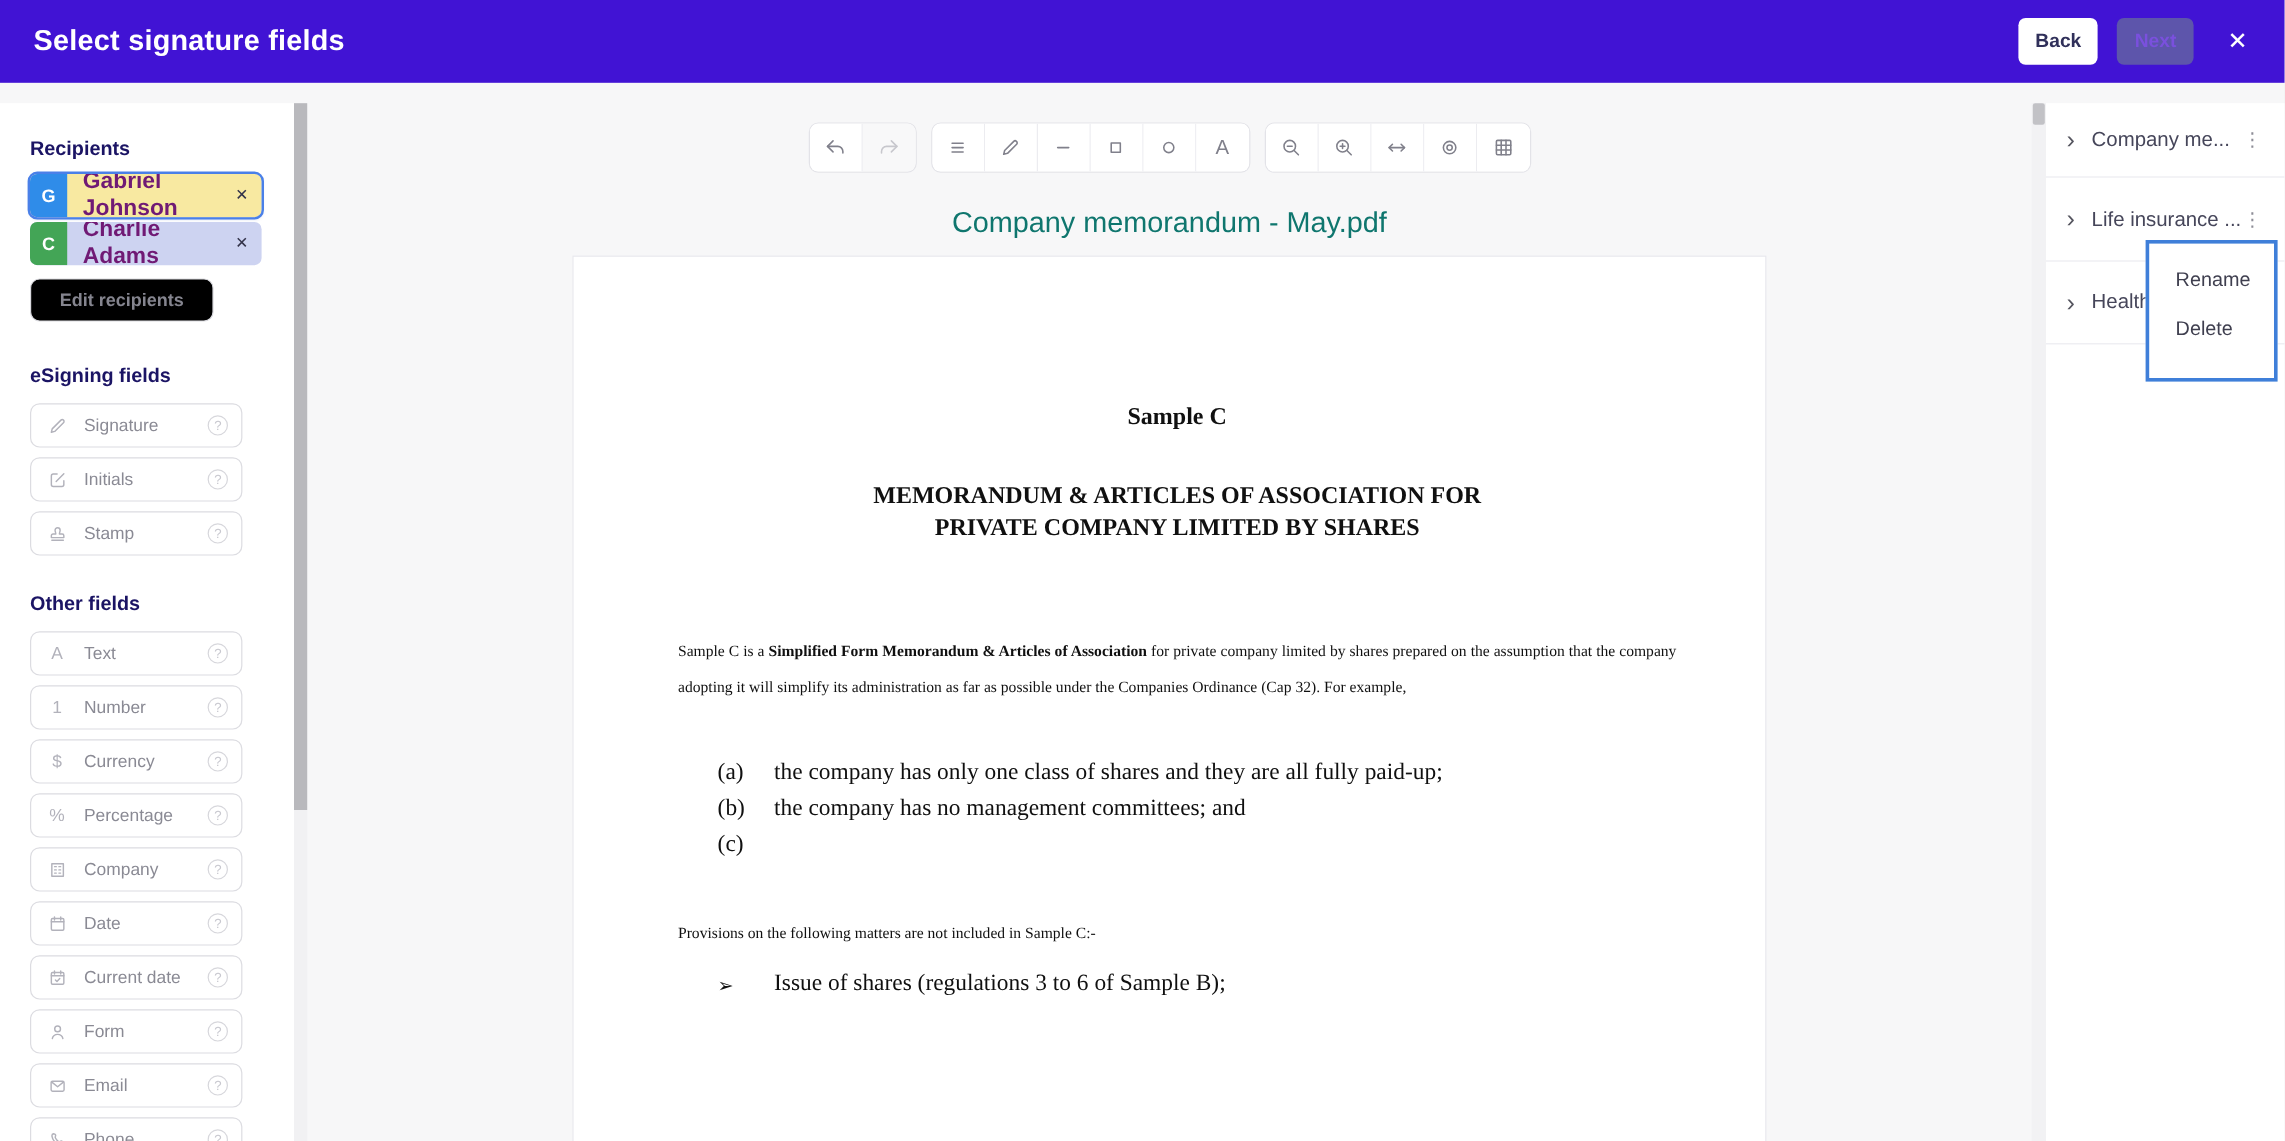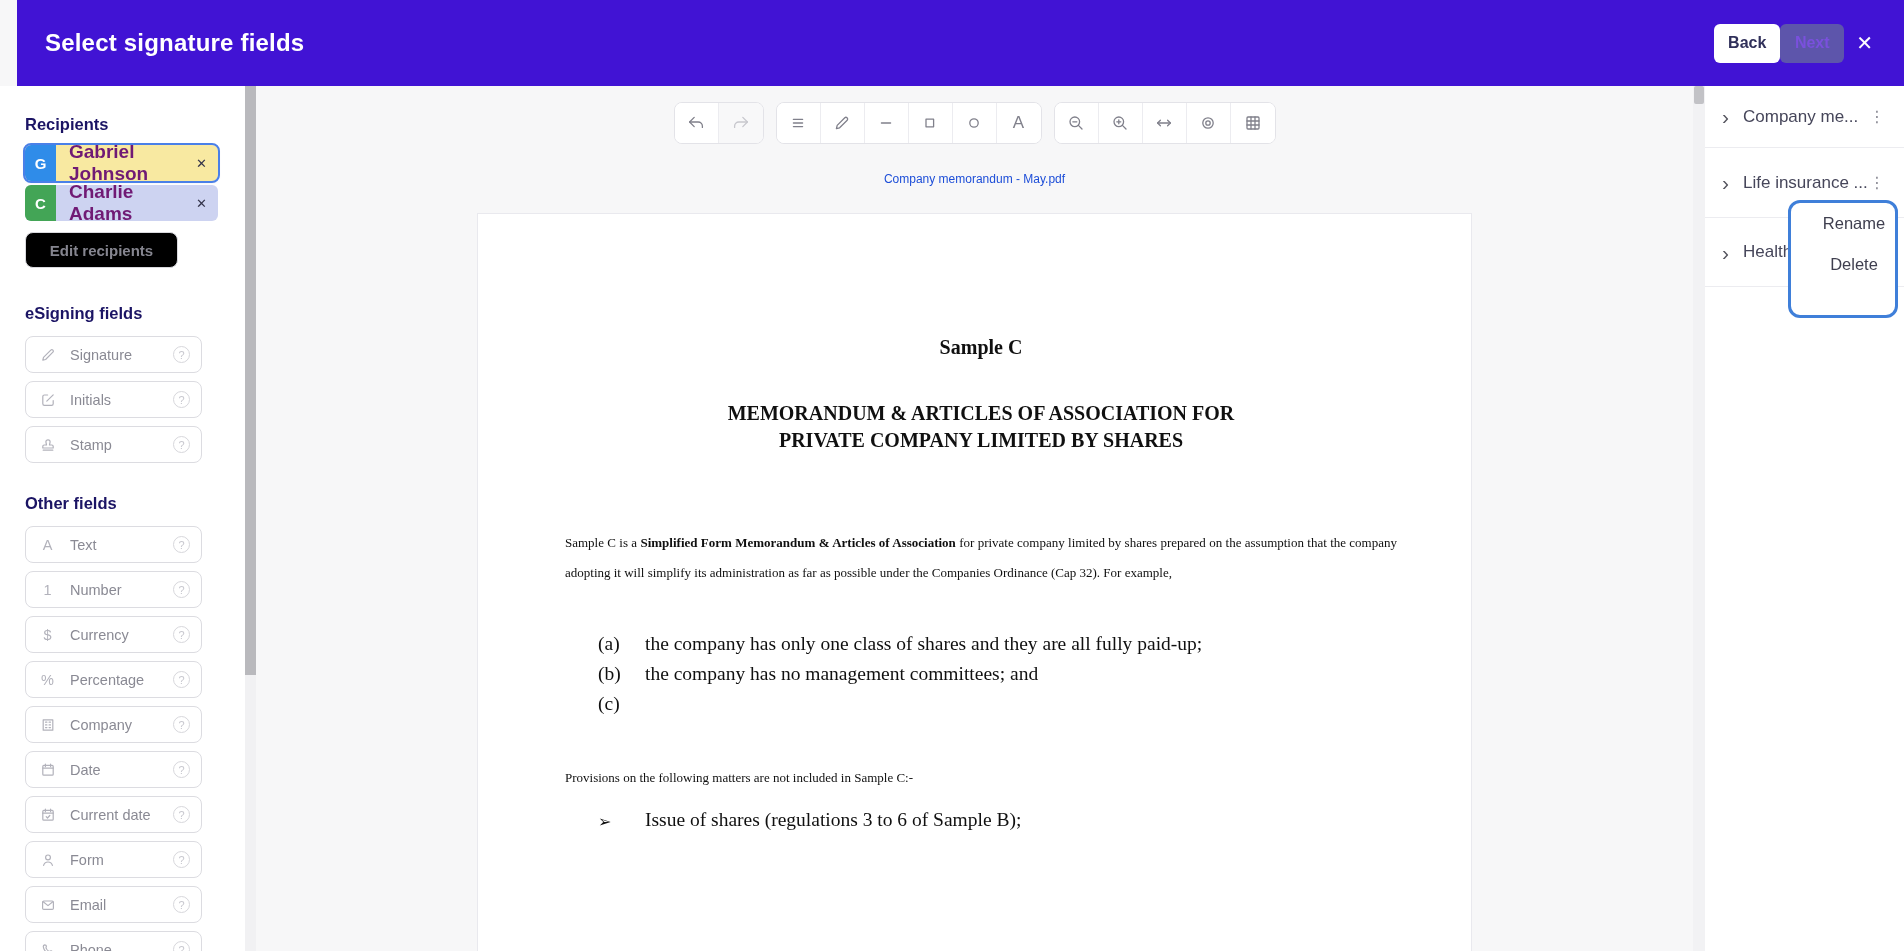--- a/index.html
+++ b/index.html
@@ -3,26 +3,26 @@
 <meta charset="utf-8">
 <style>
   * { margin:0; padding:0; box-sizing:border-box; }
   html,body { background:#e9e9ec; }
   #app {
     position:relative; width:1904px; height:951px; overflow:hidden;
     background:#f7f7f8; font-family:"Liberation Sans","DejaVu Sans",sans-serif;
   }
   
   .header {
-    position:absolute; top:0; left:0; right:0; height:86px;
+    position:absolute; top:0; left:0; right:0; height:69px;
     background:var(--header-bg,#4113d4); display:flex; align-items:center;
-    padding:0 31px 0 28px; z-index:30;margin-left:17px;
+    padding:0 31px 0 28px; z-index:30;
   }
   .header h1 { color:#fff; font-size:24px; font-weight:700; letter-spacing:.2px; }
-  .header-actions { margin-left:auto; display:flex; align-items:center; gap:0; }
+  .header-actions { margin-left:auto; display:flex; align-items:center; gap:16px; }
   .btn { border:none; border-radius:6px; font-size:16px; font-weight:700; cursor:pointer;
          font-family:inherit; }
   .btn-back { width:66px; height:39px; background:#fff; color:#30305a; }
   .btn-next { width:64px; height:39px; background:var(--next-button-bg,#5d55ab); color:var(--next-button-text,#7a50dd); }
   .close-x { color:#fff; font-size:20px; margin-left:12px; cursor:pointer; line-height:1; }
 
   
   .sidebar {
     position:absolute; top:86px; left:0; width:245px; bottom:0;
     background:#fff; padding:29px 27px 0 25px; z-index:10;
@@ -68,21 +68,21 @@
   .tb-group { display:flex; background:#fff; border:1px solid #e3e3e8; border-radius:8px; overflow:hidden; }
   .tb-btn {
     width:44px; height:40px; display:flex; align-items:center; justify-content:center;
     border:none; border-right:1px solid #ececf0; background:#fff; cursor:pointer; padding:0;
   }
   .tb-btn:last-child { border-right:none; }
   .tb-btn svg { stroke:#80808b; fill:none; stroke-width:1.3; stroke-linecap:round; stroke-linejoin:round; }
   .tb-btn.disabled { background:#f8f8f9; }
   .tb-btn.disabled svg { stroke:#c7c7cd; }
   .tb-glyph { font-size:17px; color:#80808b; font-weight:400; }
-  .doc-title { position:absolute; top:86px; width:100%; text-align:center; font-size:12px; color:#1d4ed8; }
+  .doc-title { position:absolute; top:86px; width:100%; text-align:center; font-size:24px; color:#0f766e; }
   .page {
     position:absolute; top:128px; left:222px; width:993px; height:800px; background:#fff;
     box-shadow:0 0 0 1px #e9e9ee; padding:0 74px 0 87px;
     font-family:"Liberation Serif","DejaVu Serif",serif; color:#101010;
   }
   .doc-sample { margin-top:122px; text-align:center; font-size:20px; font-weight:700; }
   .doc-heading { margin-top:41px; text-align:center; font-size:20px; font-weight:700; line-height:27px; }
   .doc-para { font-size:13px; line-height:29.5px; text-align:justify; }
   .para1 { margin-top:74px; }
   .para2 { margin-top:42px; }
@@ -97,22 +97,22 @@
 
   
   .docs-panel { position:absolute; top:86px; left:1705px; right:0; bottom:0; background:#fff; z-index:10; }
   .doc-row { display:flex; align-items:center; padding:0 18px 0 17px; border-bottom:1px solid #ececf0; cursor:pointer; }
   .doc-row.r1 { height:62px; } .doc-row.r2 { height:70px; } .doc-row.r3 { height:69px; }
   .chev { font-size:21px; color:#55555f; line-height:1; cursor:pointer; }
   .doc-name { margin-left:14px; font-size:17px; color:#46465a; }
   .dots { margin-left:auto; font-size:16px; color:#8d8d97; cursor:pointer; letter-spacing:1px; }
   .context-menu {
     position:absolute; left:1788px; top:200px; width:110px; height:118px; background:#fff;
-    border:3px solid var(--context-menu-border,#3f7fd9); border-radius:12px; z-index:40;
-    text-align:center;
+    border:3px solid var(--context-menu-border,#3f7fd9); border-radius:0; z-index:40;
+    padding-top:10px;
   }
   .menu-item { padding:11px 0 11px 22px; font-size:16.5px; color:#3f3f4f; cursor:pointer; }
 </style>
 </head>
 <body>
 
 <div id="app">
 
   <div class="header">
     <h1>Select signature fields</h1>

